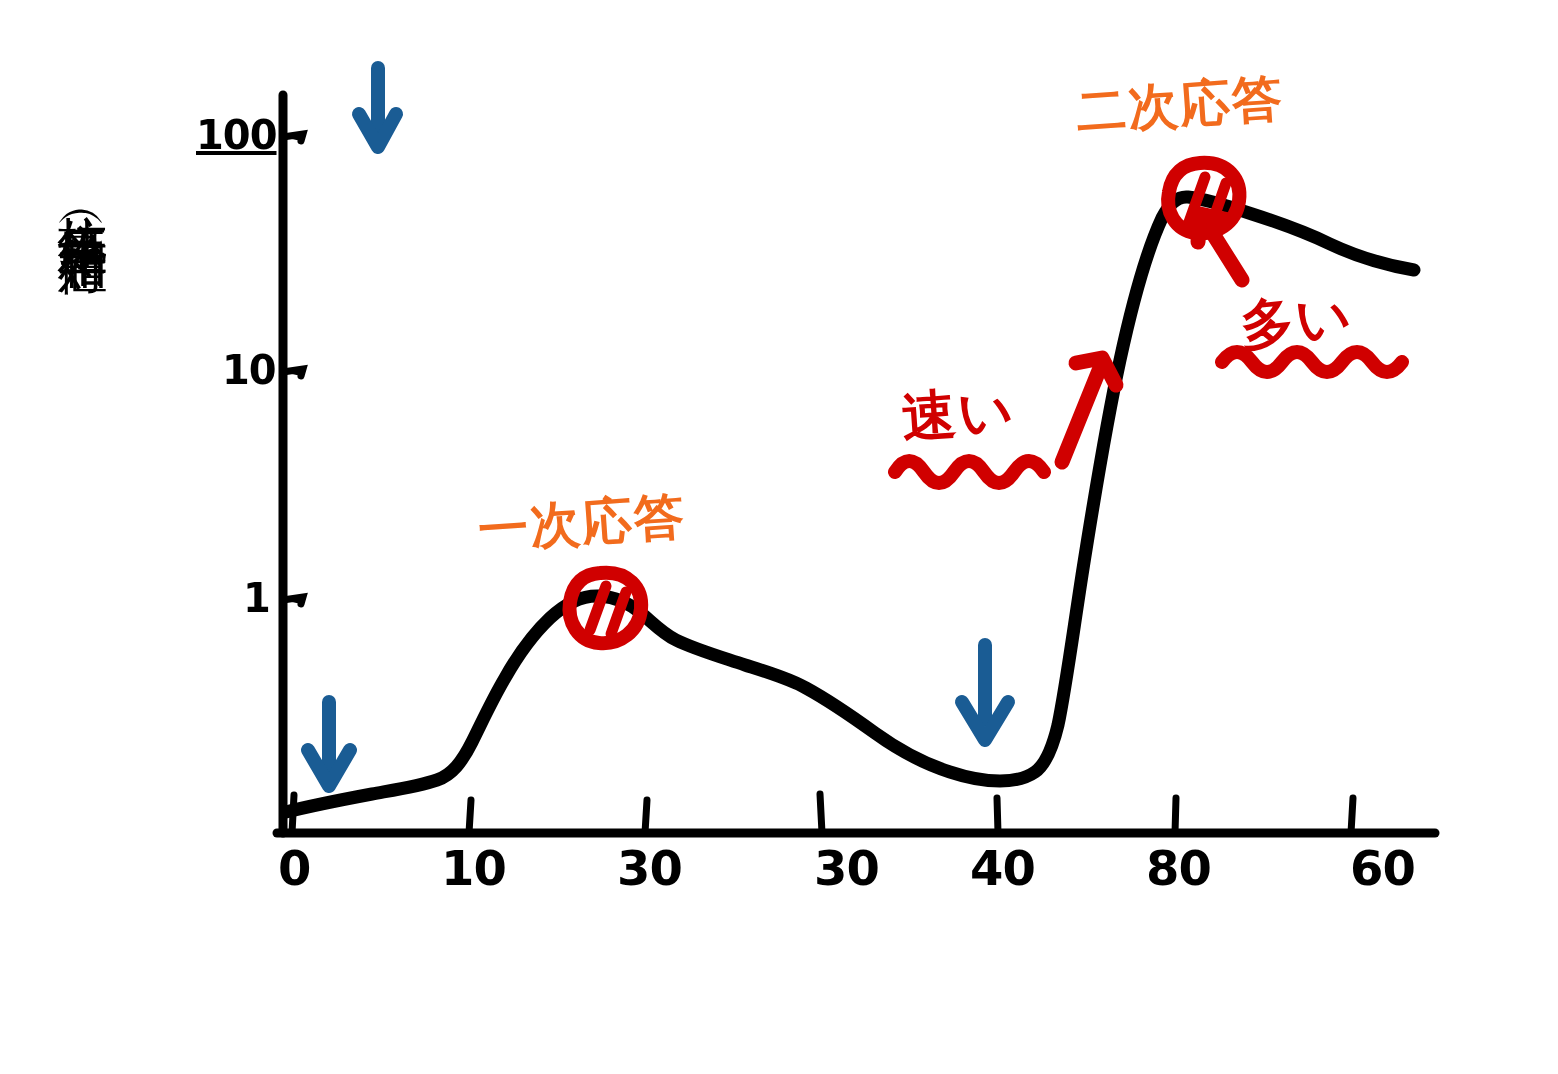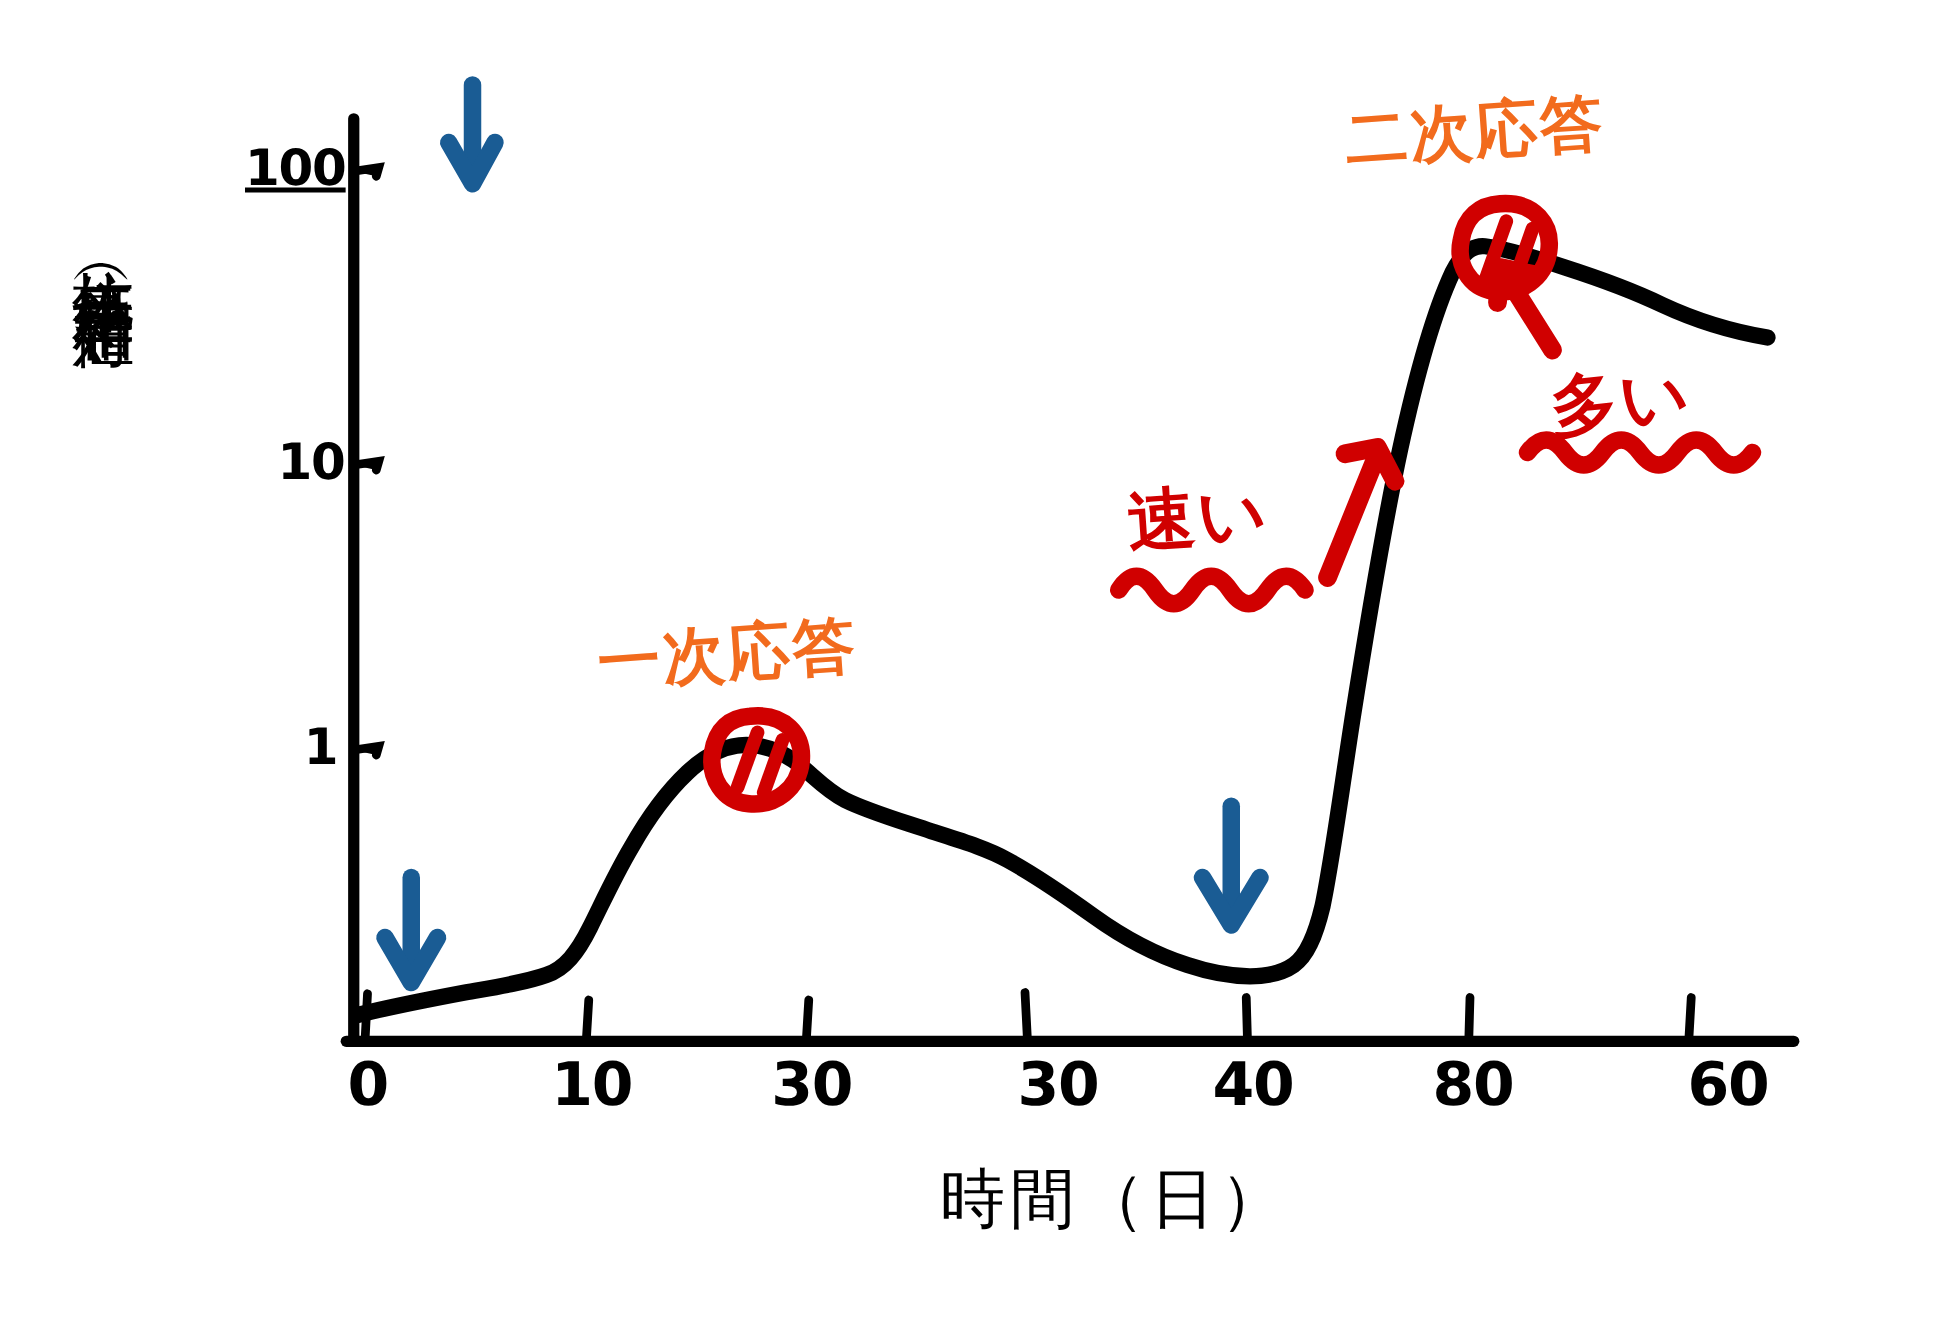--- a/index.html
+++ b/index.html
@@ -191,21 +191,20 @@
   <div class="txt xtick-label hand" style="left:278px; top:840px;">0</div>
   <div class="txt xtick-label hand" style="left:441px; top:840px;">10</div>
   <div class="txt xtick-label hand" style="left:617px; top:840px;">30</div>
   <div class="txt xtick-label hand" style="left:793px; top:840px;margin-left:21px;">30</div>
   <div class="txt xtick-label hand" style="left:970px; top:840px;">40</div>
   <div class="txt xtick-label hand" style="left:1146px; top:840px;">80</div>
   <div class="txt xtick-label hand" style="left:1350px; top:840px;">60</div>
 
   <div class="txt axis-title-y" style="left:58px; top:175px; height:640px;">抗体産生量（相対値）</div>
 
-  <div class="txt axis-title-x" style="left:752px; top:925px;">時間（日）</div>
 
 
   <div class="txt anno-orange hand" style="left:478px; top:490px; transform:rotate(-4deg);">一次応答</div>
 
   <div class="txt anno-orange hand" style="left:1076px; top:72px; transform:rotate(-4deg);">二次応答</div>
 
   <div class="txt anno-red hand" style="left:902px; top:378px; transform:rotate(-4deg);">速い</div>
 
   <div class="txt anno-red hand" style="left:1240px; top:285px; transform:rotate(-6deg);">多い</div>
 

